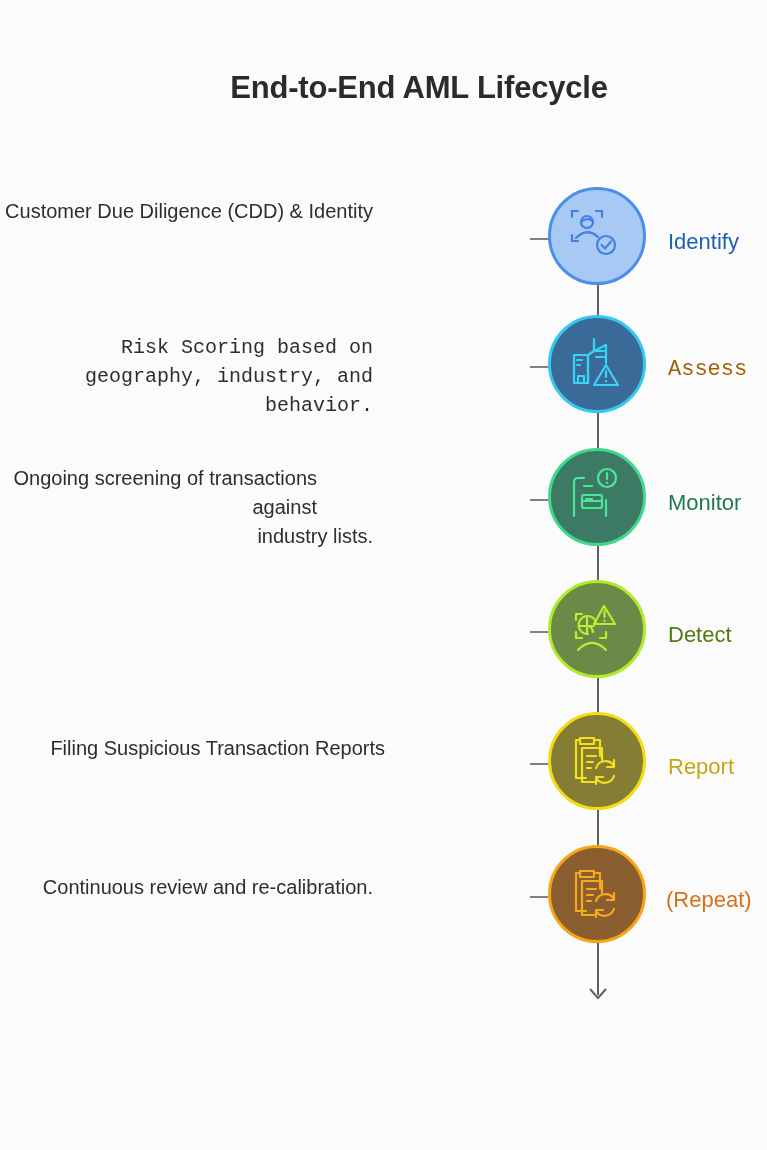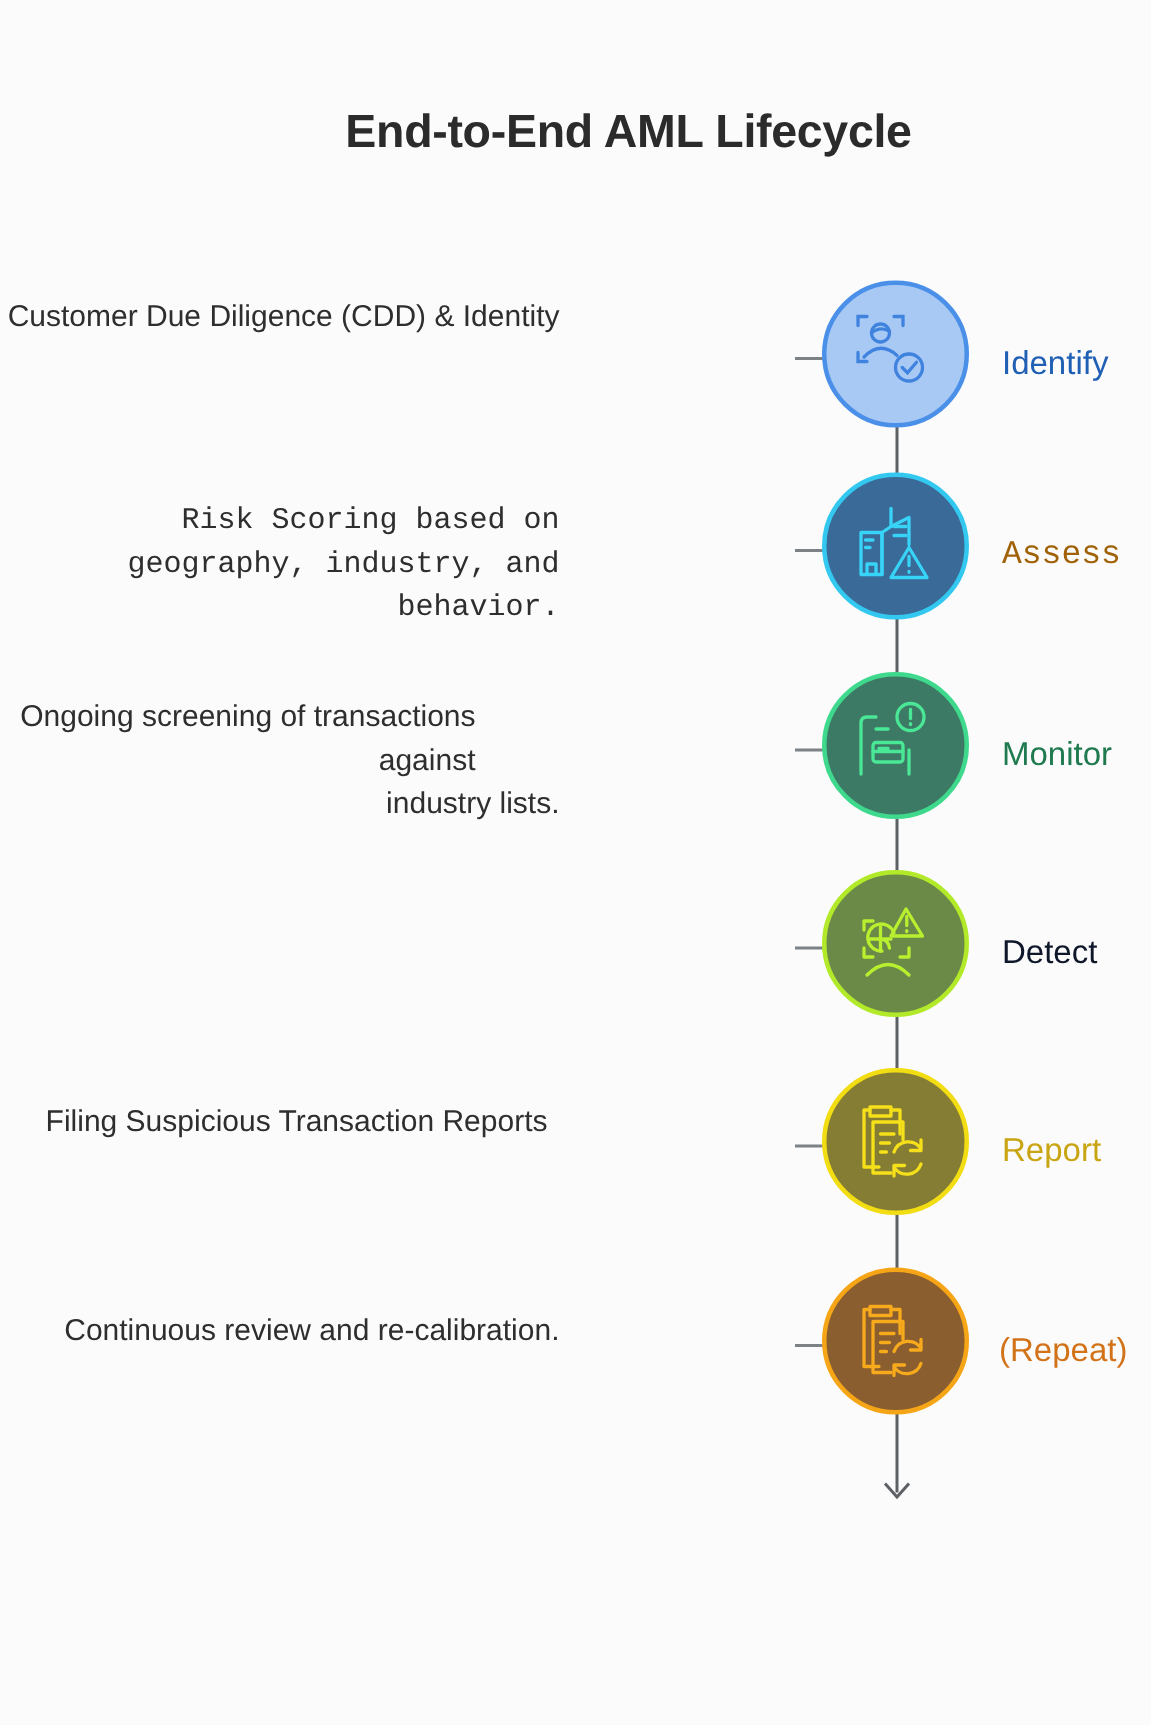--- a/index.html
+++ b/index.html
@@ -112,24 +112,24 @@
   <div class="circle" style="background:#6b8a47;border-color:#b2ea2a;">
     <svg viewBox="0 0 62 62" fill="none" stroke="#b8f030" stroke-width="2.2" stroke-linecap="round" stroke-linejoin="round">
       <path d="M10 22 V16 H16 M10 34 V40 H16 M40 34 V40 H34"></path>
       <path d="M22 36 A9 9 0 1 1 30 24"></path>
       <path d="M21 20 V36 M14 28 H28 M21 28 Q26 28 27 34"></path>
       <path d="M12 52 Q26 38 40 52"></path>
       <path d="M38 8 L49 26 H28 Z"></path>
       <path d="M38.5 13 V19 M38.5 22.5 V23"></path>
     </svg>
   </div>
-  <div class="label" style="color:#0f172a;">Detect</div>
+  <div class="label" style="color:#4d7c0f;">Detect</div>
 </div>
 
-<div class="step" style="top:712px;">
+<div class="step" style="top:712px;padding-left:20px;">
   <div class="desc" style="top:22px;padding-right:8px;">
     <div>Filing Suspicious Transaction Reports</div>
   </div>
   <div class="connector"></div>
   <div class="circle" style="background:#857d34;border-color:#f2dc12;">
     <svg viewBox="0 0 62 62" fill="none" stroke="#f5e01a" stroke-width="2.2" stroke-linecap="round" stroke-linejoin="round">
       <path d="M14 10 H10 V48 H20"></path>
       <path d="M14 8 H28 V14 H14 Z"></path>
       <path d="M28 10 H34 V26"></path>
       <path d="M16 18 H36 V30 M16 18 V52 H28"></path>

